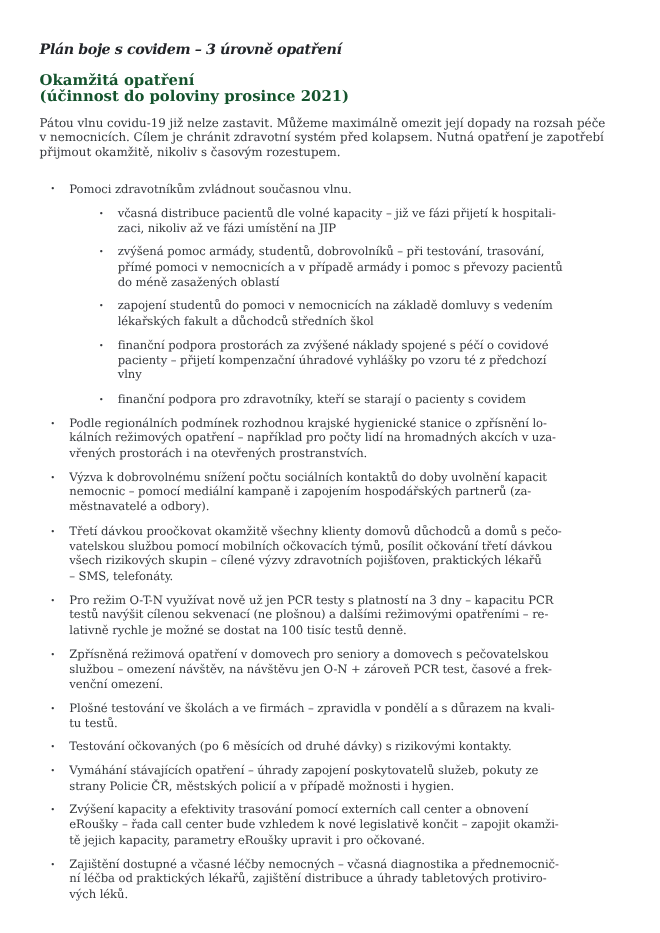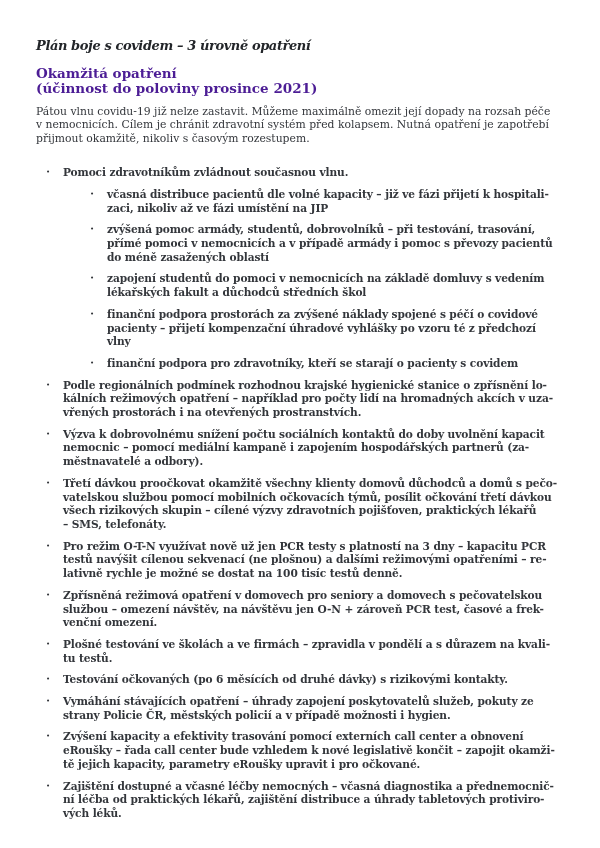--- a/index.html
+++ b/index.html
@@ -28,21 +28,21 @@
     font-style: italic;
     letter-spacing: -0.4px;
     color: #222529;
   }
   .subtitle {
     margin: 0 0 10px 0;
     font-size: 13.5px;
     line-height: 14.5px;
     font-weight: bold;
     white-space: pre-line;
-    color: #4c1d95;
+    color: #14532d;
   }
   .intro {
     margin: 0 0 21px 0;
     font-size: 10.8px;
     line-height: 13.4px;
     white-space: pre-line;
     color: #33363b;
   }
   .bullet-list {
     font-size: 10.6px;
@@ -58,21 +58,20 @@
   .marker {
     flex: none;
     width: 17px;
     font-size: 7px;
     line-height: 13.7px;
     color: #33363b;
   }
   .btext {
     flex: 1;
     white-space: pre-line;
-    font-weight: bold;
   }
 </style>
 </head>
 <body>
 
 <div class="page">
   <h1 class="title">Plán boje s covidem – 3 úrovně opatření</h1>
   <h2 class="subtitle">Okamžitá opatření
 (účinnost do poloviny prosince 2021)</h2>
   <p class="intro">Pátou vlnu covidu-19 již nelze zastavit. Můžeme maximálně omezit její dopady na rozsah péče

